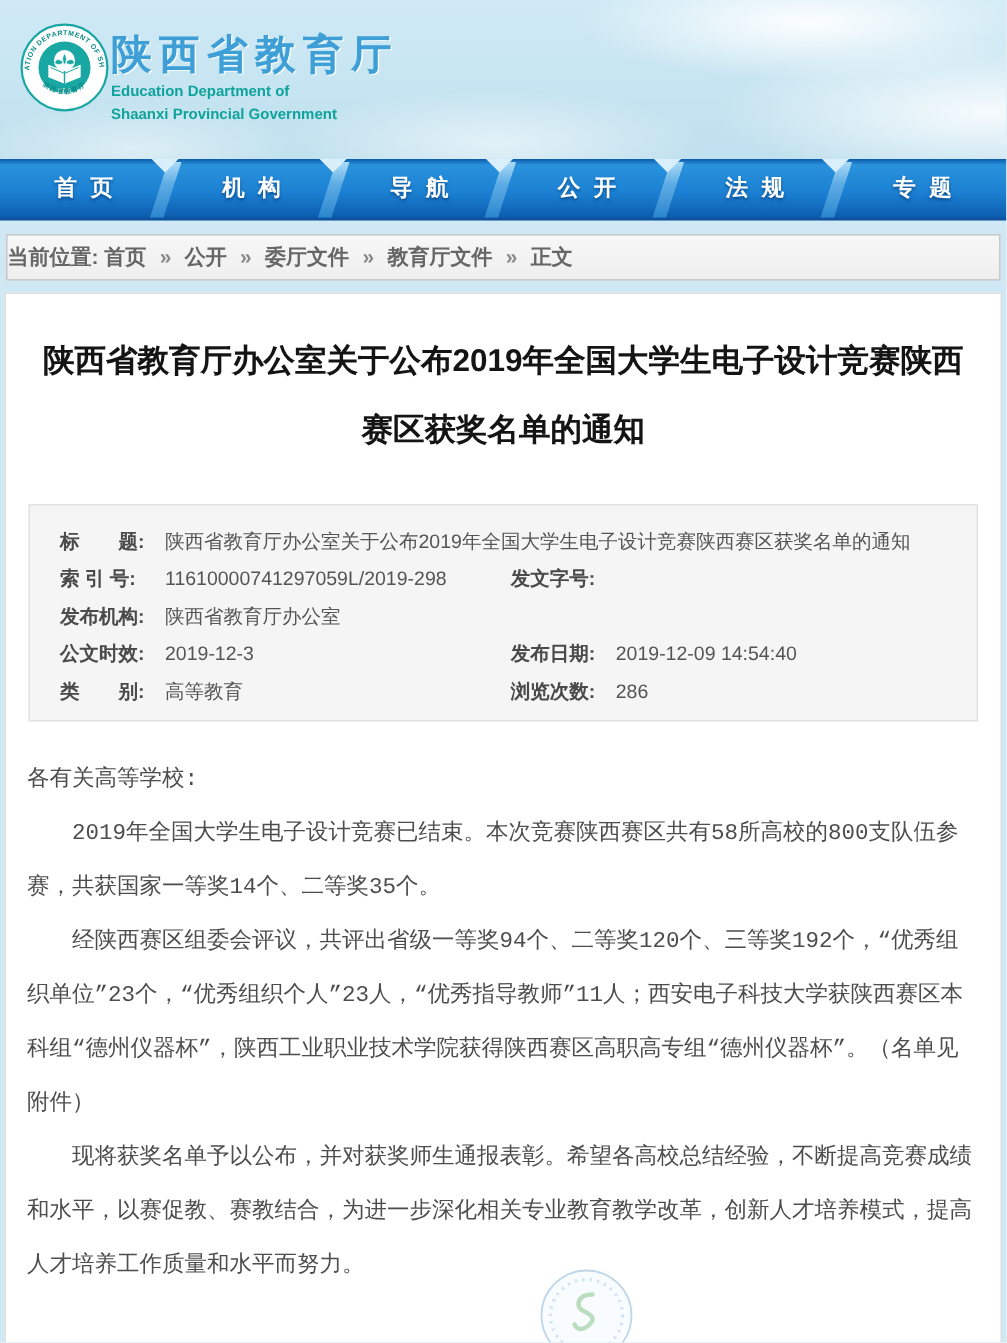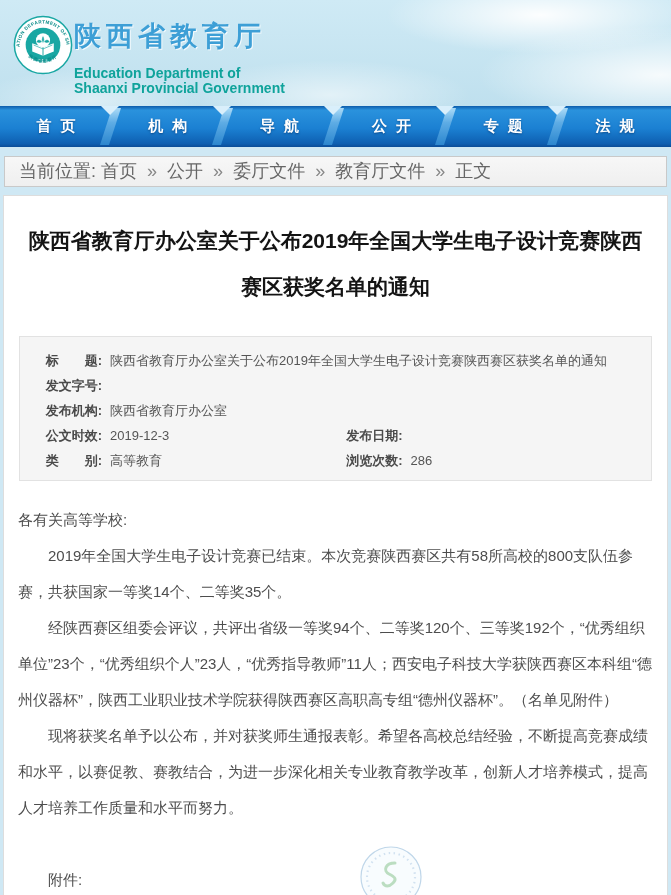--- a/index.html
+++ b/index.html
@@ -23,21 +23,21 @@
       radial-gradient(ellipse 160px 45px at 90px 100px, rgba(255,255,255,.45), rgba(255,255,255,0) 70%),
       linear-gradient(#cfeaf5,#bfe0ee);
   }
   .seal { position:absolute; left:13px; top:15px; width:60px; height:60px; }
   .brand { position:absolute; left:74px; top:18px; }
   .site-name {
     font-size:27px; font-weight:bold; letter-spacing:5px;
     color:#3d9fd6; text-shadow:1px 1px 0 rgba(255,255,255,.8);
   }
   .site-name-en {
-    margin-top:12px; font-size:14px; font-weight:bold;
+    margin-top:0; font-size:10px; font-weight:bold;
     color:#0fa39b; line-height:15px;
   }
 
   
   .main-nav {
     position:relative; display:flex; height:41px;
     background:linear-gradient(to bottom,#0d5cab 0%,#2a92dd 10%,#1b80d2 55%,#0e5fb1 92%,#0a4c97 100%);
   }
   .nav-item {
     position:relative; flex:1; text-align:center;
@@ -55,53 +55,53 @@
     content:""; position:absolute; right:-7px; top:0; z-index:2;
     border-left:9px solid transparent; border-right:9px solid transparent;
     border-top:9px solid #d9effb;
   }
 
   
   .breadcrumb-bar {
     margin:9px 4px 0 4px; height:31px;
     background:linear-gradient(#f7f7f7,#efefef);
     border:1px solid #c9c9c9;
-    font-size:18px; color:#666; line-height:29px; padding-left:14px;
+    font-size:14px; color:#666; line-height:29px; font-weight:bold;
   }
   .breadcrumb-bar a { color:#666; text-decoration:none; cursor:pointer; }
   .crumb-sep { color:#888; margin:0 5px; }
 
   
   .content {
     position:relative; margin:8px 3px 0 3px; min-height:691px;
     background:#fff; border:1px solid #ddd; border-bottom:none;
     padding:0 12px;
   }
   .article-title {
     margin:22px 6px 0 6px; text-align:center;
     font-size:21px; line-height:46px; font-weight:bold; color:#141414;
   }
   .meta-box {
     margin:26px 3px 0 3px;
     background:#f5f5f5; border:1px solid #e2e2e2;
     padding:11px 10px 7px 20px;
     font-size:13px; color:#555;
   }
-  .meta-row { display:flex; line-height:25px;text-align:right; }
+  .meta-row { display:flex; line-height:25px; }
   .meta-cell { display:flex; width:50%; }
   .meta-cell.wide { width:100%; }
   .meta-label { font-weight:bold; color:#4a4a4a; min-width:62px; white-space:pre; }
   .meta-value { margin-left:8px; color:#555; }
 
   .article-body {
     margin:21px 2px 0 2px;
     font-size:15px; color:#4d4d4d; line-height:36px;
     position:relative; z-index:1;
   }
-  .article-body p { margin:0; }
+  .article-body p { margin:0;font-family:Liberation Mono, monospace; }
   .article-body p.indent { text-indent:2em; }
   .article-body p.attachment { margin-top:36px; }
 
   
   .watermark {
     position:absolute; left:359px; top:845px; width:64px; height:64px;
     z-index:0; opacity:.75; pointer-events:none;
   }
 </style>
 </head>
@@ -141,22 +141,22 @@
         <div>Shaanxi Provincial Government</div>
       </div>
     </div>
   </header>
 
   <nav class="main-nav">
     <a class="nav-item">首页</a>
     <a class="nav-item">机构</a>
     <a class="nav-item">导航</a>
     <a class="nav-item">公开</a>
+    <a class="nav-item">法规</a>
     <a class="nav-item">专题</a>
-    <a class="nav-item">法规</a>
   </nav>
 
   <div class="breadcrumb-bar">
     <span>当前位置:</span>
     <span> </span>
     <a>首页</a>
     <span class="crumb-sep">»</span>
     <a>公开</a>
     <span class="crumb-sep">»</span>
     <a>委厅文件</a>
@@ -171,36 +171,41 @@
 
     <div class="meta-box">
       <div class="meta-row">
         <div class="meta-cell wide">
           <span class="meta-label">标　　题:</span>
           <span class="meta-value">陕西省教育厅办公室关于公布2019年全国大学生电子设计竞赛陕西赛区获奖名单的通知</span>
         </div>
       </div>
       <div class="meta-row">
         <div class="meta-cell">
+          <span class="meta-label">索 引 号:</span>
+          <span class="meta-value">11610000741297059L/2019-298</span>
+        </div>
+        <div class="meta-cell">
           <span class="meta-label">发文字号:</span>
         </div>
       </div>
       <div class="meta-row">
         <div class="meta-cell">
           <span class="meta-label">发布机构:</span>
           <span class="meta-value">陕西省教育厅办公室</span>
         </div>
       </div>
       <div class="meta-row">
         <div class="meta-cell">
           <span class="meta-label">公文时效:</span>
           <span class="meta-value">2019-12-3</span>
         </div>
         <div class="meta-cell">
           <span class="meta-label">发布日期:</span>
+          <span class="meta-value">2019-12-09 14:54:40</span>
         </div>
       </div>
       <div class="meta-row">
         <div class="meta-cell">
           <span class="meta-label">类　　别:</span>
           <span class="meta-value">高等教育</span>
         </div>
         <div class="meta-cell">
           <span class="meta-label">浏览次数:</span>
           <span class="meta-value">286</span>

